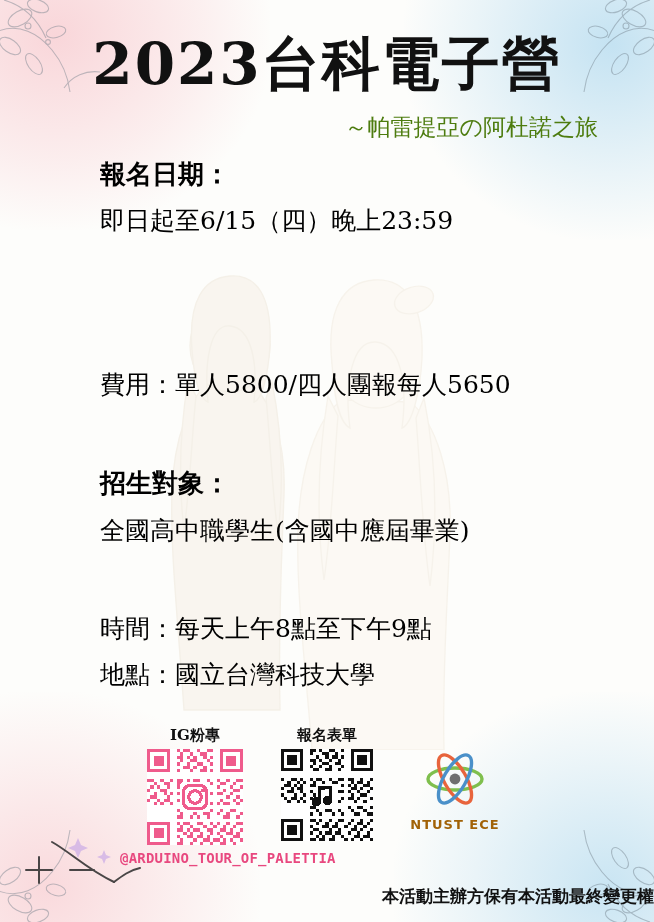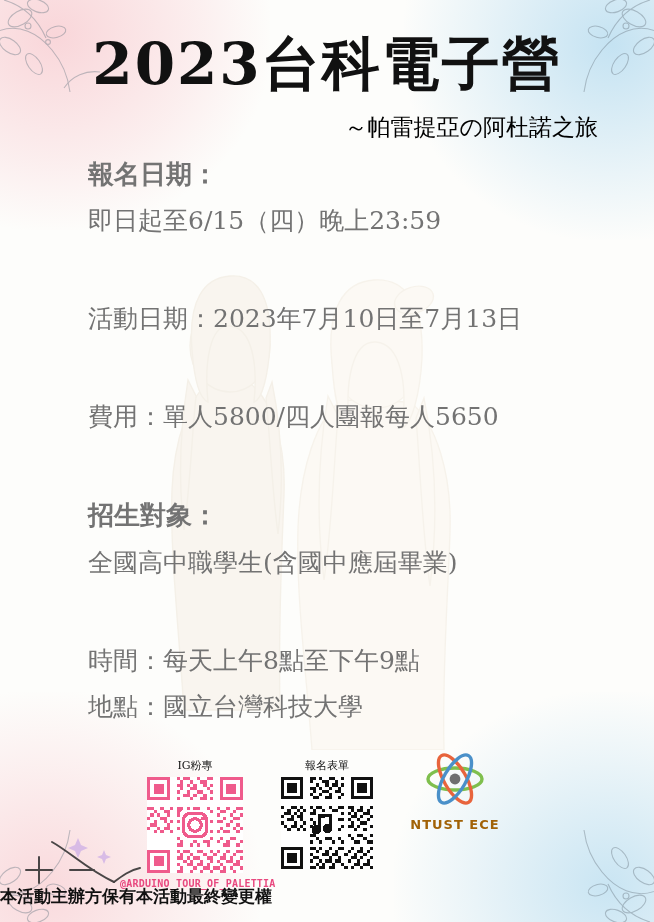--- a/index.html
+++ b/index.html
@@ -80,31 +80,31 @@
     letter-spacing: 2px;
     color: #111111;
     white-space: nowrap;
   }
   .subtitle {
     position: absolute;
     right: 56px;
     top: 112px;
     font-family: Liberation Sans, sans-serif;
     font-size: 23px;
-    color: #000000;
+    color: #4d7c0f;
     white-space: nowrap;
   }
 
   .body-block {
     position: absolute;
-    left: 88px;
+    left: 100px;
     top: 158px;
     width: 520px;
     font-family: "DejaVu Serif", serif;
-    color: #737373;
+    color: #000000;
   }
   .line {
     font-size: 25px;
     line-height: 1.28;
     white-space: nowrap;
   }
   .line.heading {
     font-weight: 700;
     font-size: 26px;
   }
@@ -120,36 +120,35 @@
     height: 140px;
   }
   .qr-item {
     position: absolute;
     text-align: center;
   }
   .qr-ig  { left: 120px; width: 150px; }
   .qr-form{ left: 257px; width: 140px; }
   .qr-cap {
     font-family: "DejaVu Serif", serif;
-    font-size: 11px;
-    font-weight: 400;
+    font-size: 15px;
+    font-weight: 700;
     color: #111;
     margin-bottom: 4px;
-    margin-top: 32px;
   }
   .qr-box {
     width: 92px; height: 92px;
     margin: 0 auto;
     position: relative;
   }
   .qr-ig .qr-box { width: 96px; height: 96px; }
   .qr-handle {
     margin-top: 5px;
     font-family: "DejaVu Sans Mono", monospace;
-    font-size: 10px;
+    font-size: 14px;
     font-weight: 700;
     color: #e8487f;
     letter-spacing: 0.2px;
     white-space: nowrap;
   }
   .ntust-logo {
     position: absolute;
     left: 400px;
     top: 24px;
     width: 110px;
@@ -160,21 +159,21 @@
     font-size: 13px;
     font-weight: 700;
     color: #a16207;
     letter-spacing: 1px;
     margin-top: 1px;
   }
   .footer-note {
     position: absolute;
     left: 0; right: 0;
     bottom: 14px;
-    text-align: left;
+    text-align: right;
     font-family: "DejaVu Serif", serif;
     font-size: 17px;
     font-weight: 700;
     color: #111;
   }
   .deco-bottom-left {
     position: absolute;
     left: 18px;
     bottom: 12px;
     width: 150px;
@@ -266,21 +265,20 @@
   <div class="title">2023台科電子營</div>
   <div class="subtitle">～帕雷提亞の阿杜諾之旅</div>
 
   <div class="body-block">
     <div class="line heading">報名日期：</div>
     <div class="gap-sm"></div>
     <div class="line">即日起至6/15（四）晚上23:59</div>
 
     <div class="gap-lg"></div>
     <div class="gap-md"></div>
-    <div class="line">活動日期：2023年7月10日至7月13日</div>
 
     <div class="gap-lg"></div>
     <div class="gap-md"></div>
     <div class="line">費用：單人5800/四人團報每人5650</div>
 
     <div class="gap-lg"></div>
     <div class="gap-md"></div>
     <div class="line heading">招生對象：</div>
     <div class="gap-sm"></div>
     <div class="line">全國高中職學生(含國中應屆畢業)</div>

